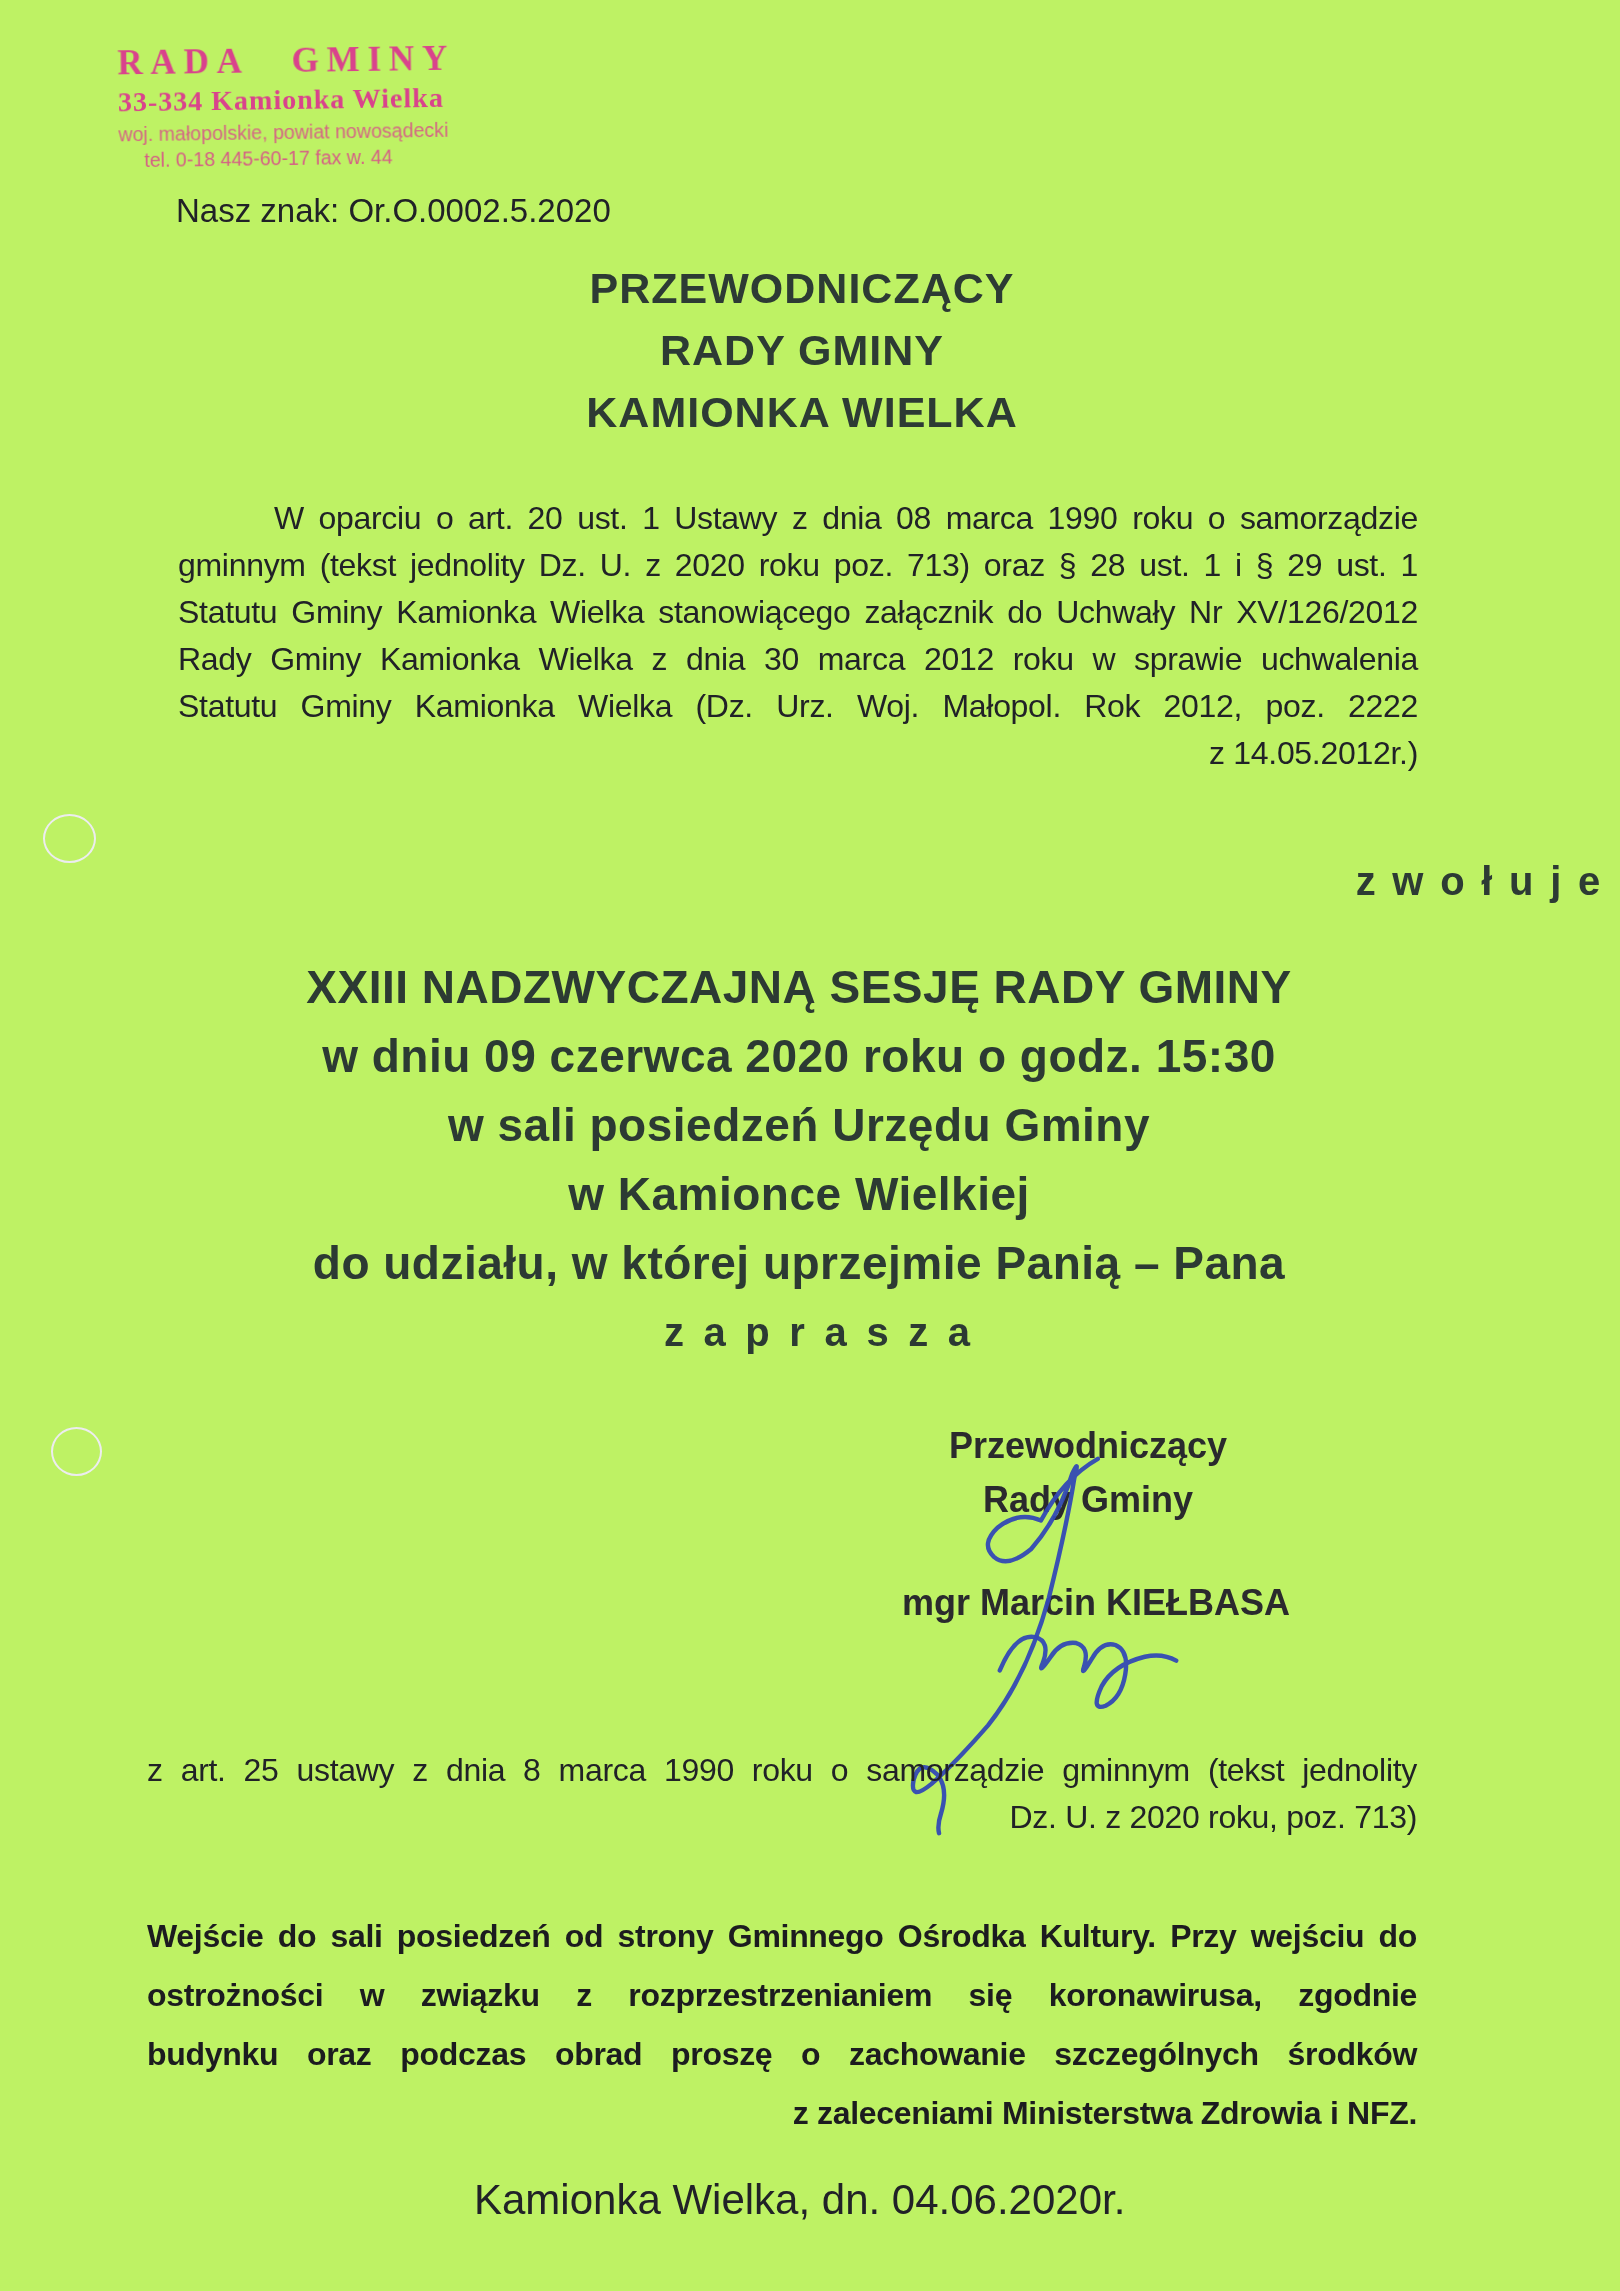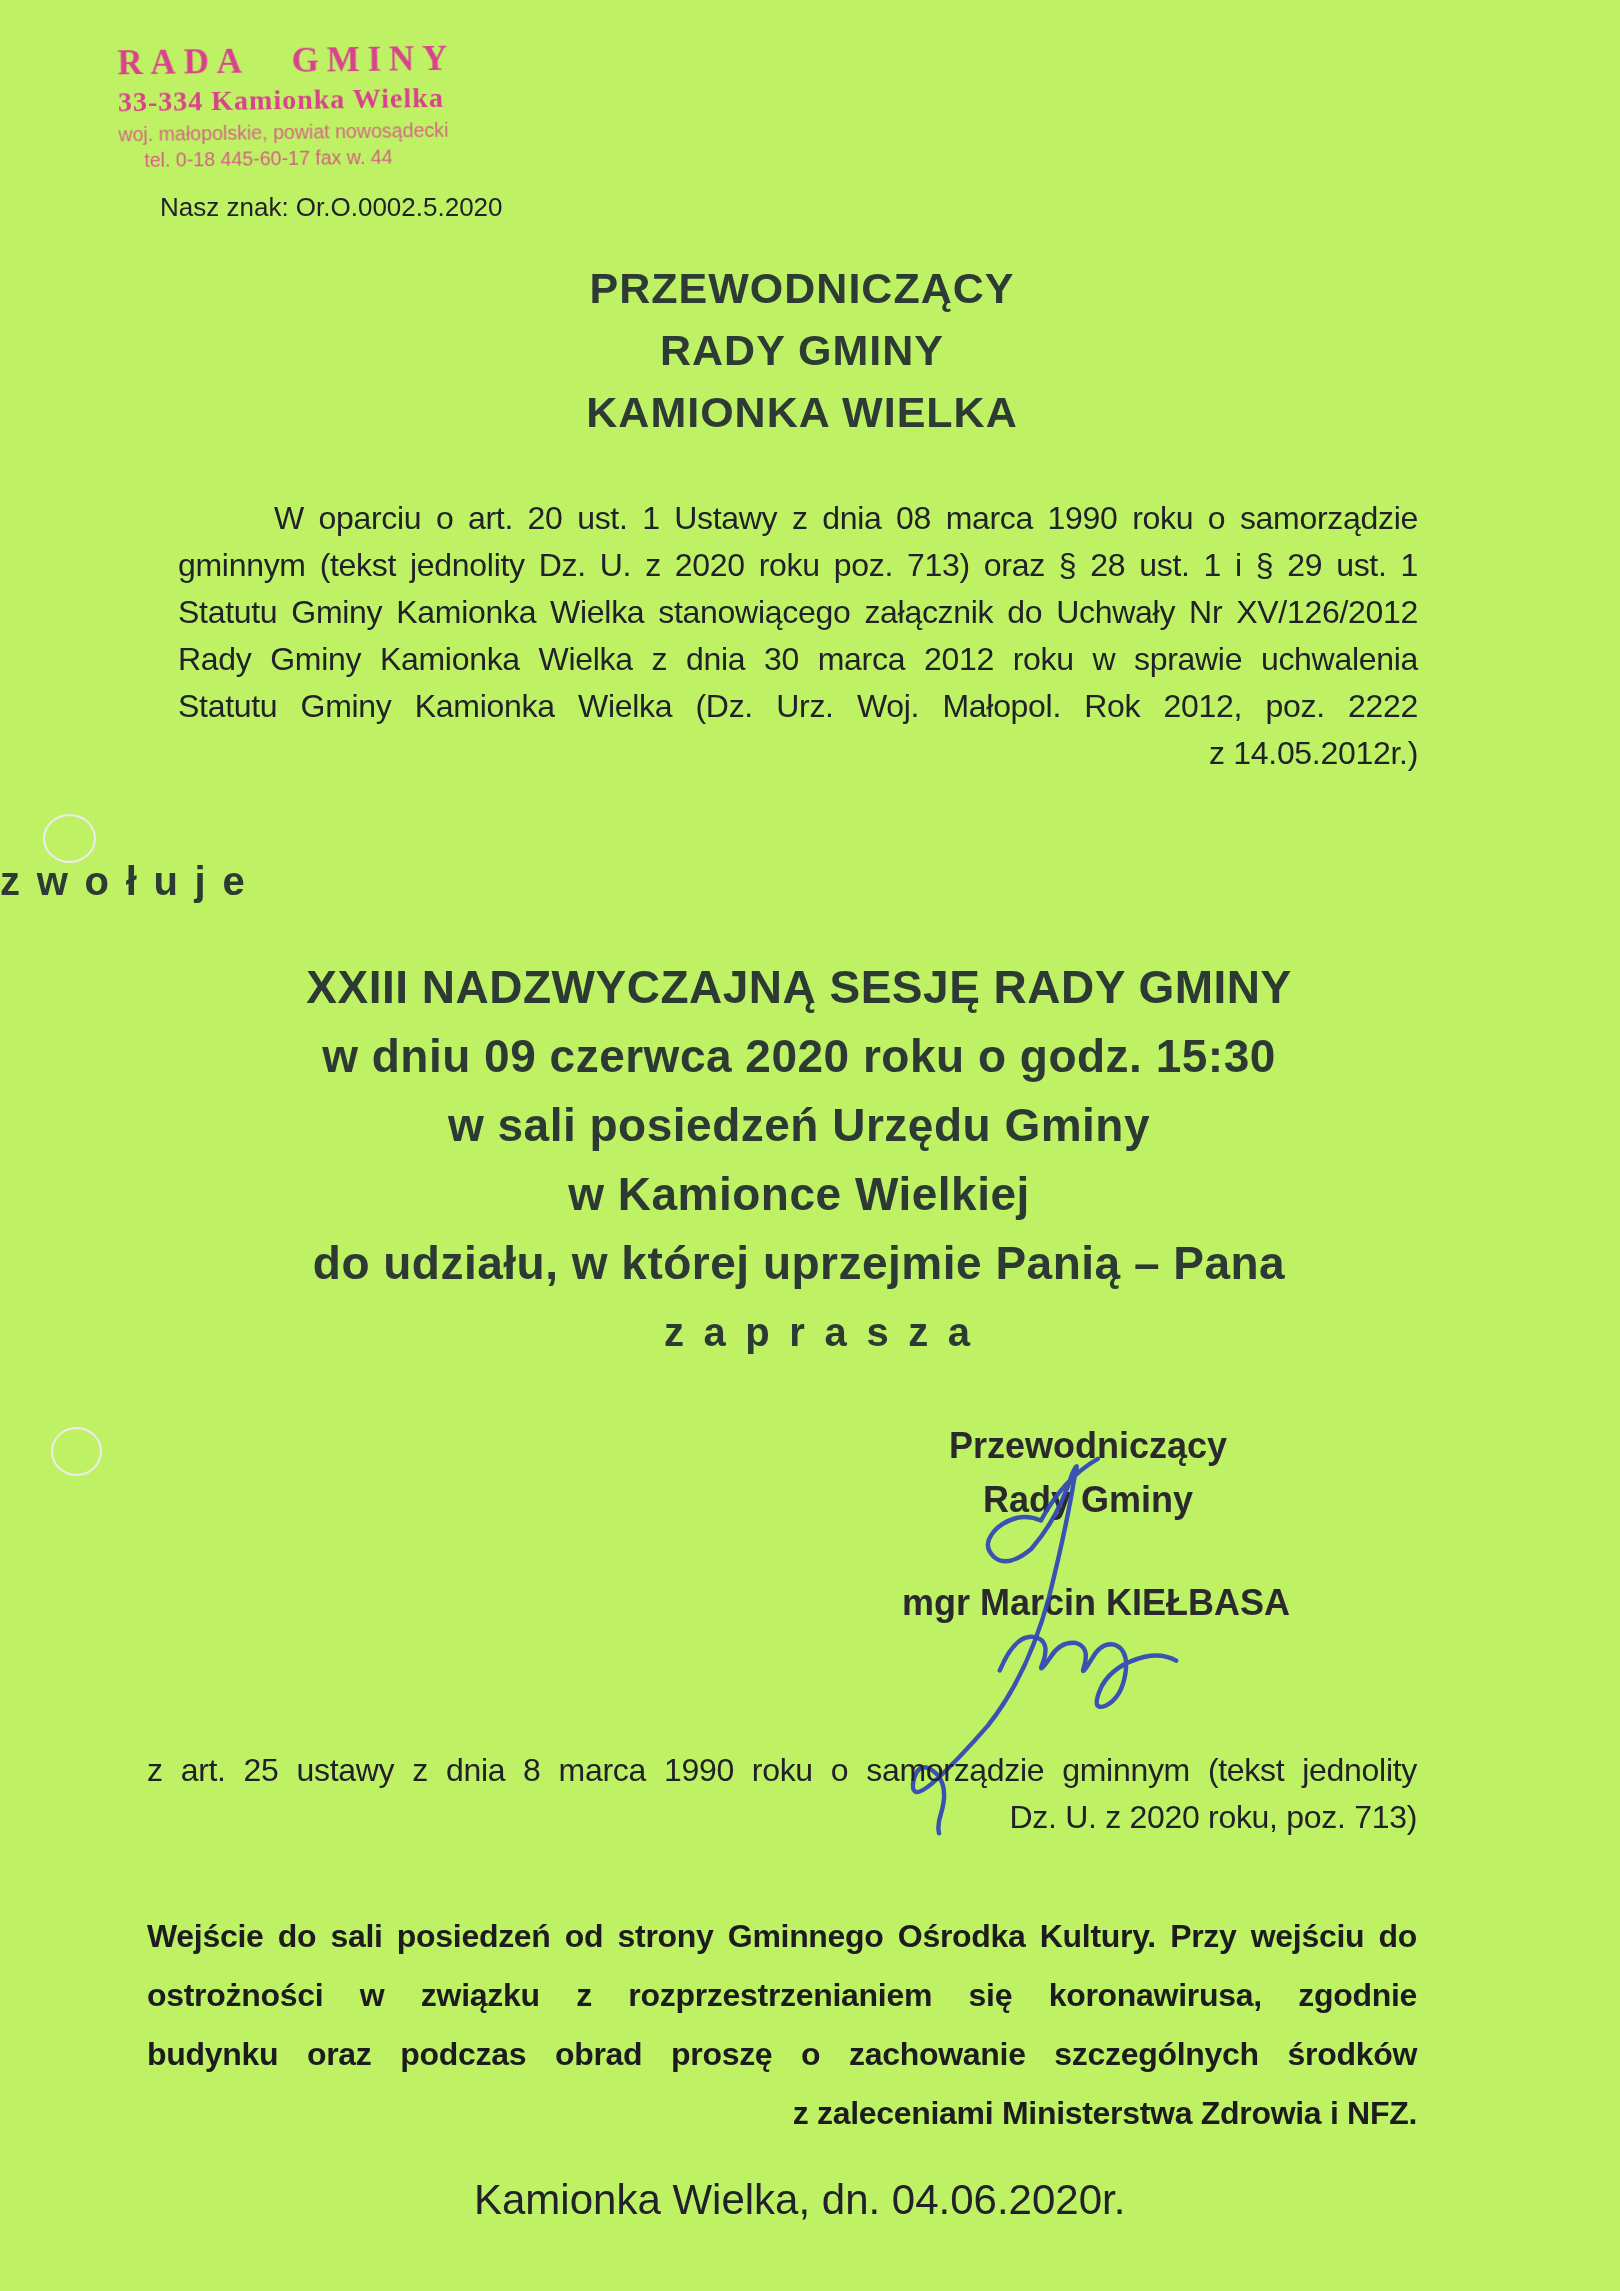--- a/index.html
+++ b/index.html
@@ -23,40 +23,40 @@
     font-family:"Liberation Serif", serif; font-weight:bold;
     font-size:35px; letter-spacing:7.8px; word-spacing:27.4px; white-space:nowrap;
   }
   .stamp-addr {
     font-family:"Liberation Serif", serif; font-weight:bold;
     font-size:28px; letter-spacing:1px; margin-top:2.9px; white-space:nowrap;
   }
   .stamp-region { font-size:19.6px; margin-top:4.9px; opacity:.8;  white-space:nowrap; }
   .stamp-phone  { font-size:19.6px; margin-top:2.9px; opacity:.85; padding-left:25.5px; white-space:nowrap; }
 
-  .ref { position:absolute; left:160px; top:192px; font-size:26px; white-space:nowrap; }
+  .ref { position:absolute; left:176px; top:192px; font-size:33px; white-space:nowrap; }
 
   .letterhead {
     position:absolute; left:0; top:257px; width:1604px; text-align:center;
     font-weight:bold; font-size:43px; line-height:62px; letter-spacing:1px;
     color:#2d3b34;
   }
 
   .para { font-size:32px; letter-spacing:-0.3px; }
   .jline { white-space:nowrap; text-align:justify; text-align-last:justify; }
   .lline { white-space:nowrap; text-align:right; }
   .indent { text-indent:96px; }
 
   .legal {
     position:absolute; left:178px; top:495px; width:1240px;
     line-height:47px; color:#212227;
   }
 
   .convene {
-    position:absolute; left:0; top:859px; width:1617px; text-align:left;
+    position:absolute; left:0; top:859px; width:1617px; text-align:right;
     font-weight:bold; font-size:40px; letter-spacing:16.7px; color:#2d3b34;
     white-space:nowrap;
   }
 
   .session {
     position:absolute; left:0; top:953px; width:1598px; text-align:center;
     font-weight:bold; font-size:46px; line-height:69px; letter-spacing:0.5px;
     color:#2c3a33; white-space:nowrap;
   }
   .session .spaced { font-size:40px; letter-spacing:19.6px; padding-left:19.6px;margin-left:36px; }

